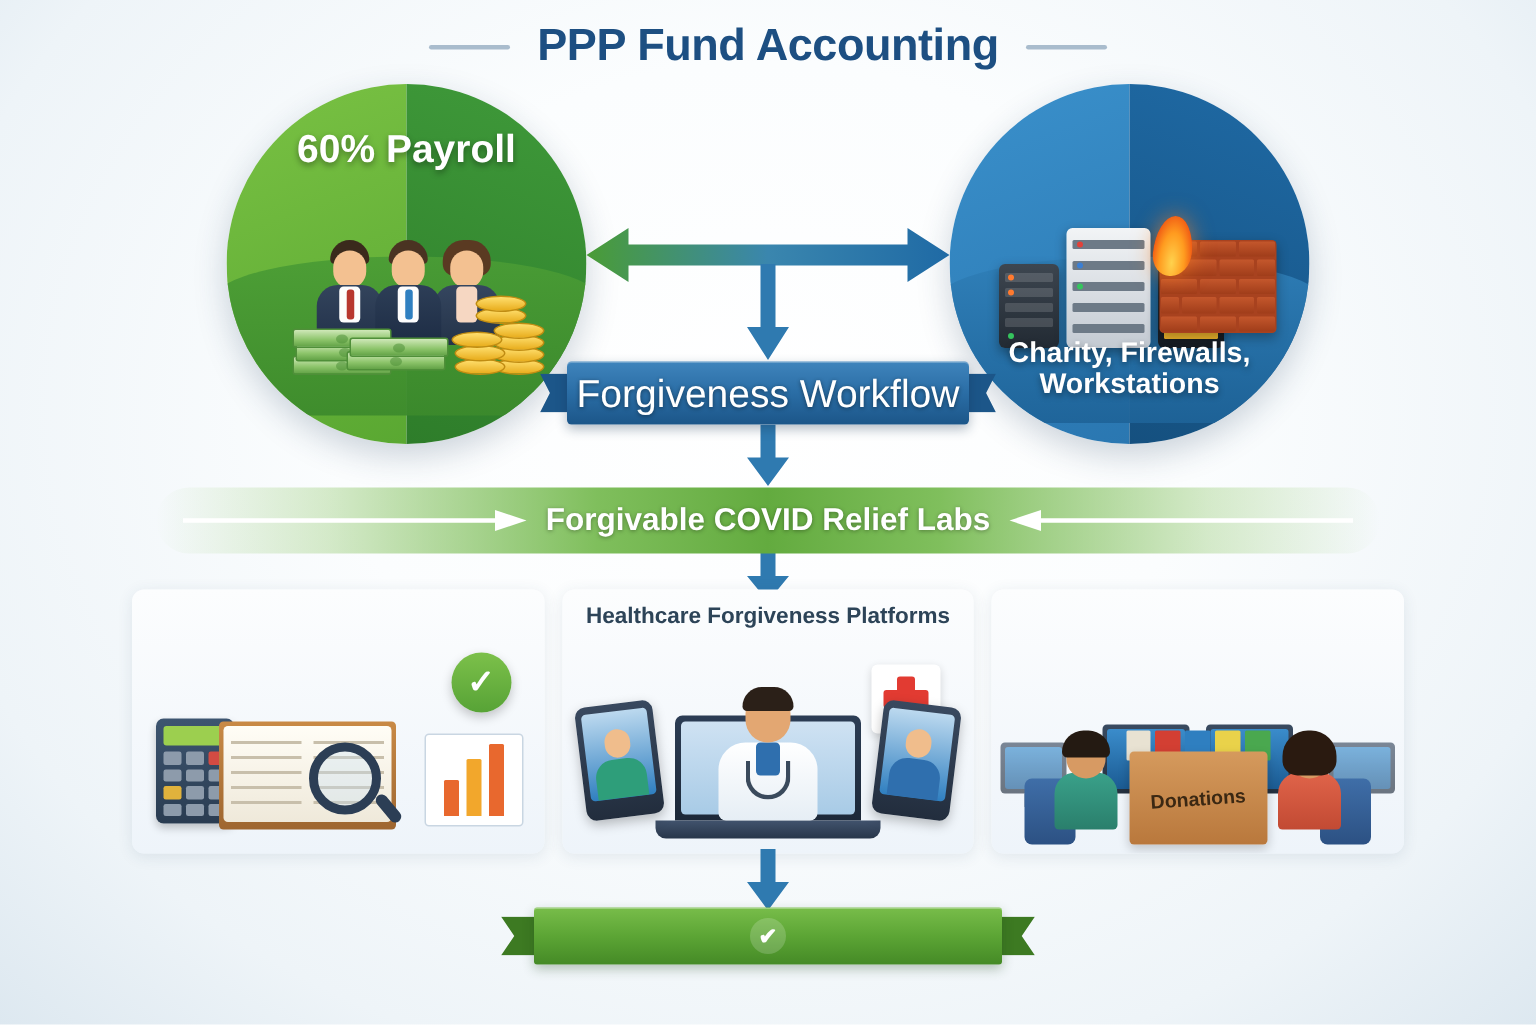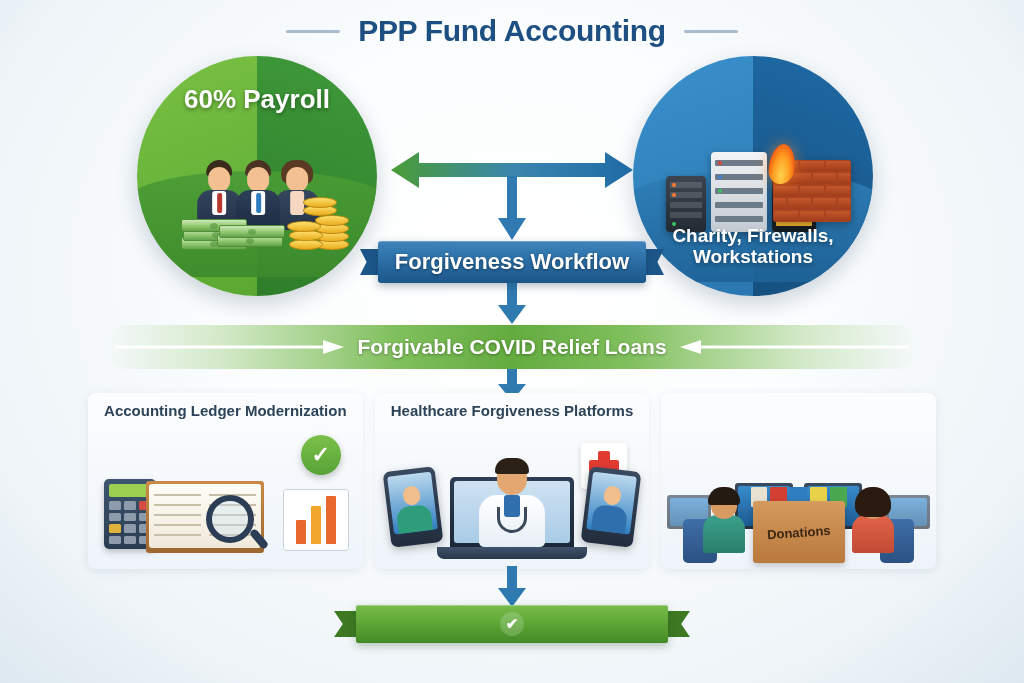--- a/index.html
+++ b/index.html
@@ -27,21 +27,21 @@
     overflow:hidden;
     box-shadow: 0 8px 22px rgba(30,60,90,0.22);
   }
   .circle .halves { position:absolute; inset:0; }
   .circle .halves:before, .circle .halves:after {
     content:""; position:absolute; top:0; bottom:0; width:50%;
   }
   .circle .halves:before { left:0; }
   .circle .halves:after  { right:0; }
 
-  #circle-payroll { left:137px; top:56px; width:240px; height:240px; }
+  #circle-payroll { left:151px; top:56px; width:240px; height:240px; }
   #circle-payroll .halves:before { background:linear-gradient(160deg,#79c143 0%,#5aa832 100%); }
   #circle-payroll .halves:after  { background:linear-gradient(200deg,#3f9a3a 0%,#2e7d2a 100%); }
   #circle-payroll .floor {
     position:absolute; left:-4%; right:-4%; bottom:8%; height:44%;
     background:linear-gradient(180deg,#4a9c35 0%,#3c8a2c 100%);
     border-radius:50% 50% 0 0 / 28% 28% 0 0; opacity:.92;
   }
 
   #circle-it { left:633px; top:56px; width:240px; height:240px; }
   #circle-it .halves:before { background:linear-gradient(160deg,#3a90cb 0%,#2a77b1 100%); }
@@ -125,21 +125,21 @@
   }
   .ribbon-body {
     position:absolute; inset:0;
     background:linear-gradient(180deg,#3d82ba 0%,#2b6ea6 48%,#1d5party 100%);
     background:linear-gradient(180deg,#3f84bc 0%,#2a6da5 50%,#1c5689 100%);
     border-radius:3px;
     box-shadow:0 3px 8px rgba(20,50,80,.33), inset 0 1px 0 rgba(255,255,255,.25);
     display:flex; align-items:center; justify-content:center;
   }
   .ribbon-body .txt {
-    color:#fff; font-weight:bold; font-size:22px;
+    color:#fff; font-weight:normal; font-size:26px;
     text-shadow:0 1px 3px rgba(0,0,0,.45); white-space:nowrap;text-align:center;
   }
   .ribbon-tail { position:absolute; top:8px; width:22px; height:26px; z-index:-1; }
   .ribbon-tail.l { left:-18px; background:#1c5689;
     clip-path:polygon(0 0,100% 0,100% 100%,0 100%,30% 50%); }
   .ribbon-tail.r { right:-18px; background:#1c5689;
     clip-path:polygon(0 0,100% 0,70% 50%,100% 100%,0 100%); }
 
   
   #bar-relief {
@@ -461,34 +461,33 @@
 </div>
 
 <svg class="down-arrow" id="arrow-to-green" viewBox="0 0 30 42">
   <path d="M10 0 L20 0 L20 22 L29 22 L15 41 L1 22 L10 22 Z" fill="#2f7ab0"></path>
 </svg>
 
 <div id="bar-relief">
   <svg class="inward-arrow" viewBox="0 0 230 14">
     <path d="M0 5.5 L208 5.5 L208 0 L229 7 L208 14 L208 8.5 L0 8.5 Z" fill="#ffffff"></path>
   </svg>
-  <span class="txt">Forgivable COVID Relief Loans</span>
+  <span class="txt">Forgivable COVID Relief Labs</span>
   <svg class="inward-arrow" viewBox="0 0 230 14">
     <path d="M230 5.5 L22 5.5 L22 0 L1 7 L22 14 L22 8.5 L230 8.5 Z" fill="#ffffff"></path>
   </svg>
 </div>
 
 <svg class="down-arrow" id="arrow-to-panels" viewBox="0 0 30 36">
   <path d="M10 0 L20 0 L20 18 L29 18 L15 35 L1 18 L10 18 Z" fill="#2f7ab0"></path>
 </svg>
 
 <div class="panels">
 
   <div class="panel">
-    <div class="panel-title">Accounting Ledger Modernization</div>
     <div class="panel-art">
       <div class="calc">
         <div class="screen"></div>
         <div class="keys">
           <span class="key"></span>
             <span class="key"></span>
             <span class="key" style="background:#d34b43"></span>
           <span class="key"></span>
             <span class="key"></span>
             <span class="key"></span>

